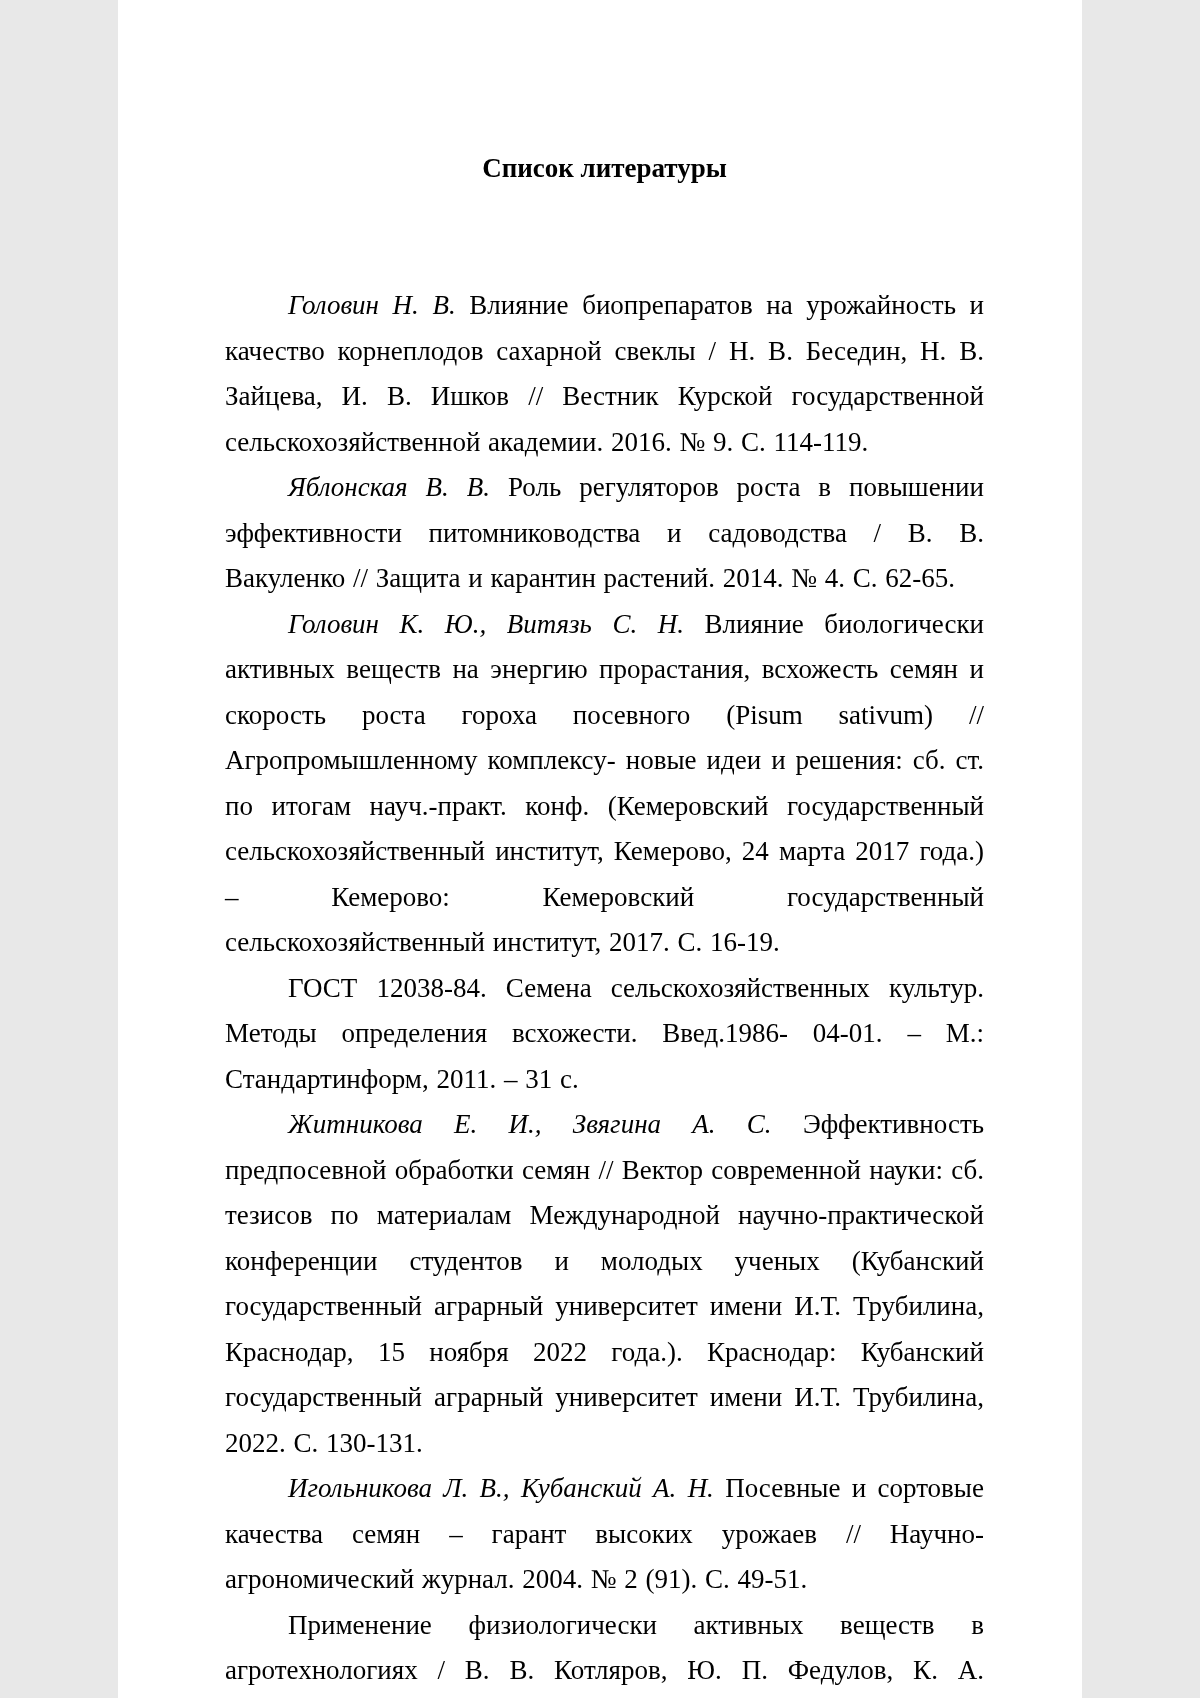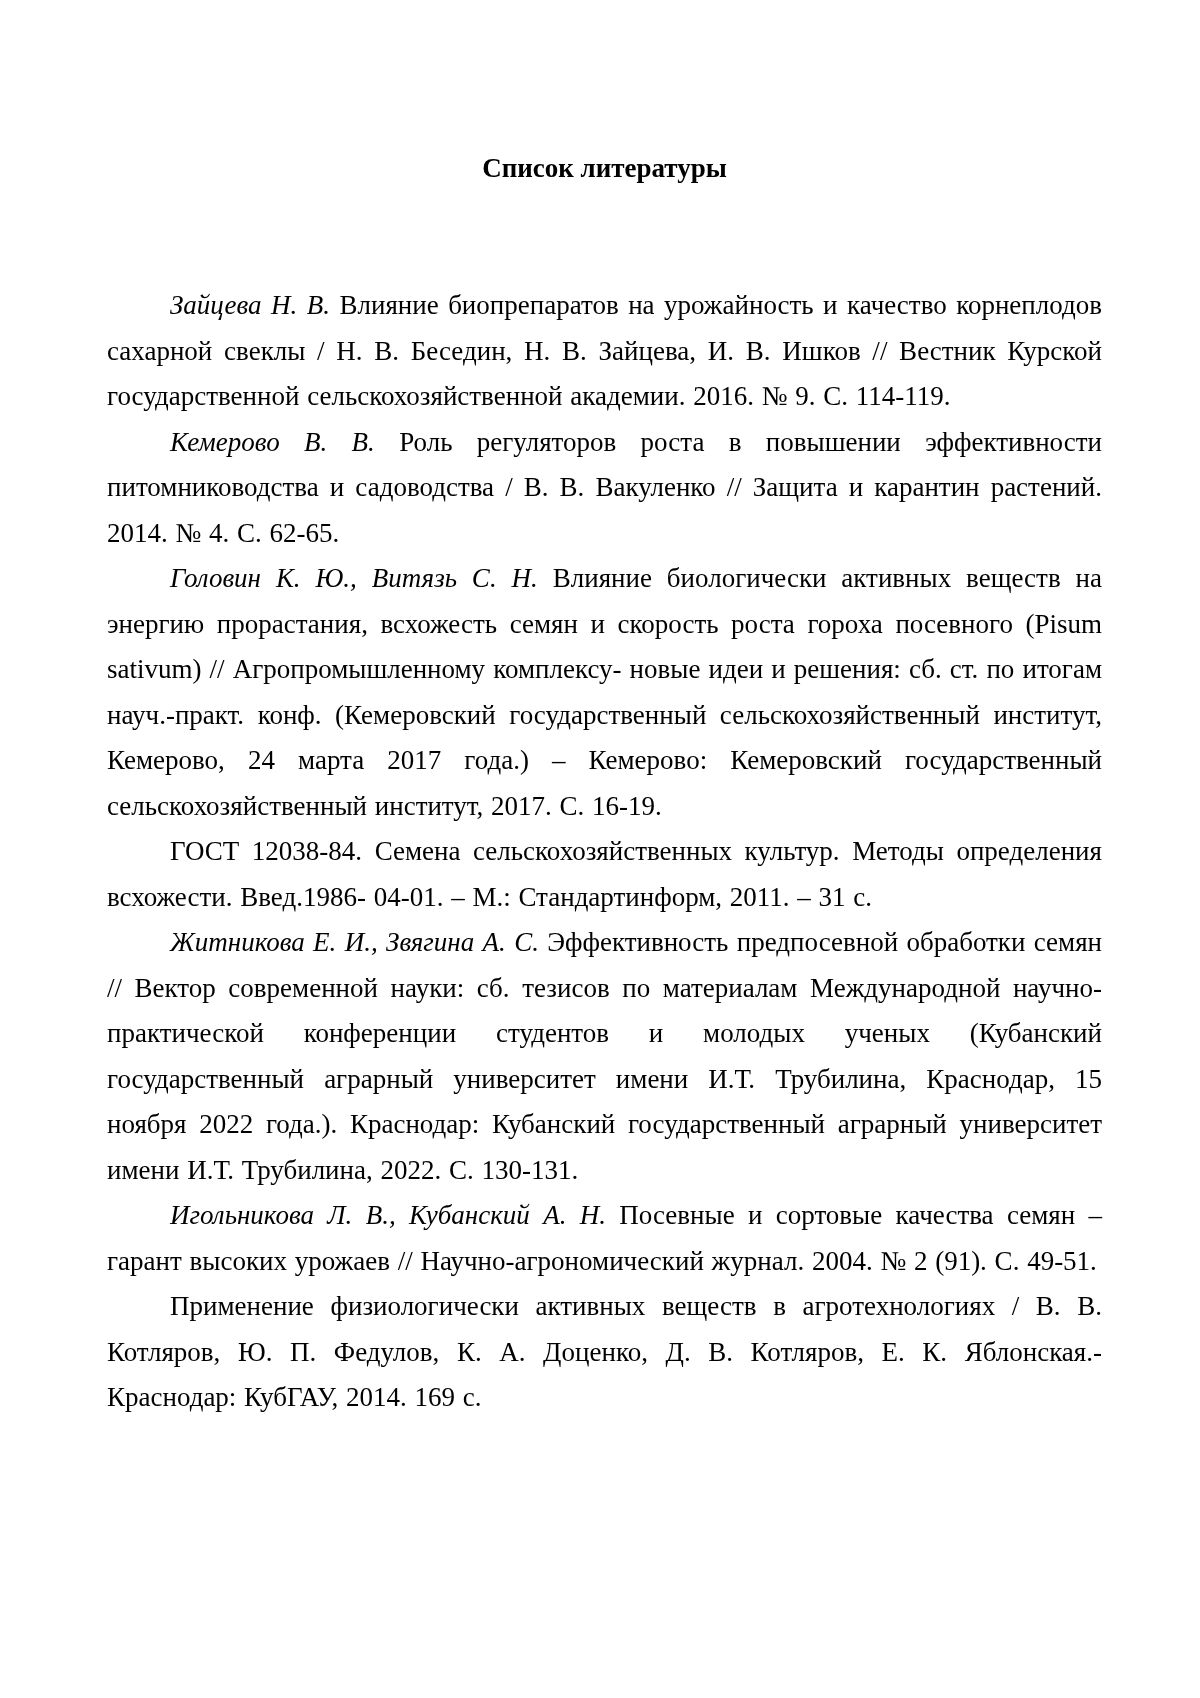--- a/index.html
+++ b/index.html
@@ -1,21 +1,21 @@
 <!DOCTYPE html>
 <html><head>
 <meta charset="utf-8">
 <style>
   html, body {
     margin: 0;
     padding: 0;
     background: #e8e8e8;
   }
   .page {
-    width: 1200px;
+    width: 964px;
     height: 1698px;
     margin: 0 auto;
     background: #ffffff;
     box-sizing: border-box;
     padding: 146px 98px 0 107px;
     font-family: "Liberation Serif", "DejaVu Serif", serif;
     font-size: 27px;
     color: #000000;
     overflow: hidden;
   }
@@ -37,23 +37,23 @@
     font-style: italic;
   }
 </style>
 </head>
 <body>
 
 <div class="page">
 
   <h1 class="title">Список литературы</h1>
 
-  <p class="ref"><span class="lead">Зайцева Н. В.</span><span> Влияние биопрепаратов на урожайность и качество корнеплодов сахарной свеклы / Н. В. Беседин, Н. В. Зайцева, И. В. Ишков // Вестник Курской государственной сельскохозяйственной академии. 2016. № 9. С. 114-119.</span></p>
+  <p class="ref"><span class="lead">Головин Н. В.</span><span> Влияние биопрепаратов на урожайность и качество корнеплодов сахарной свеклы / Н. В. Беседин, Н. В. Зайцева, И. В. Ишков // Вестник Курской государственной сельскохозяйственной академии. 2016. № 9. С. 114-119.</span></p>
 
-  <p class="ref"><span class="lead">Кемерово В. В.</span><span> Роль регуляторов роста в повышении эффективности питомниководства и садоводства / В. В. Вакуленко // Защита и карантин растений. 2014. № 4. С. 62-65.</span></p>
+  <p class="ref"><span class="lead">Яблонская В. В.</span><span> Роль регуляторов роста в повышении эффективности питомниководства и садоводства / В. В. Вакуленко // Защита и карантин растений. 2014. № 4. С. 62-65.</span></p>
 
   <p class="ref"><span class="lead">Головин К. Ю., Витязь С. Н.</span><span> Влияние биологически активных веществ на энергию прорастания, всхожесть семян и скорость роста гороха посевного (Pisum sativum) // Агропромышленному комплексу- новые идеи и решения: сб. ст. по итогам науч.-практ. конф. (Кемеровский государственный сельскохозяйственный институт, Кемерово, 24 марта 2017 года.) – Кемерово: Кемеровский государственный сельскохозяйственный институт, 2017. С. 16-19.</span></p>
 
   <p class="ref"><span class="lead"></span><span>ГОСТ 12038-84. Семена сельскохозяйственных культур. Методы определения всхожести. Введ.1986- 04-01. – М.: Стандартинформ, 2011. – 31 с.</span></p>
 
   <p class="ref"><span class="lead">Житникова Е. И., Звягина А. С.</span><span> Эффективность предпосевной обработки семян // Вектор современной науки: сб. тезисов по материалам Международной научно-практической конференции студентов и молодых ученых (Кубанский государственный аграрный университет имени И.Т. Трубилина, Краснодар, 15 ноября 2022 года.). Краснодар: Кубанский государственный аграрный университет имени И.Т. Трубилина, 2022. С. 130-131.</span></p>
 
   <p class="ref"><span class="lead">Игольникова Л. В., Кубанский А. Н.</span><span> Посевные и сортовые качества семян – гарант высоких урожаев // Научно-агрономический журнал. 2004. № 2 (91). С. 49-51.</span></p>
 
   <p class="ref"><span class="lead"></span><span>Применение физиологически активных веществ в агротехнологиях / В. В. Котляров, Ю. П. Федулов, К. А. Доценко, Д. В. Котляров, Е. К. Яблонская.- Краснодар: КубГАУ, 2014. 169 с.</span></p>

